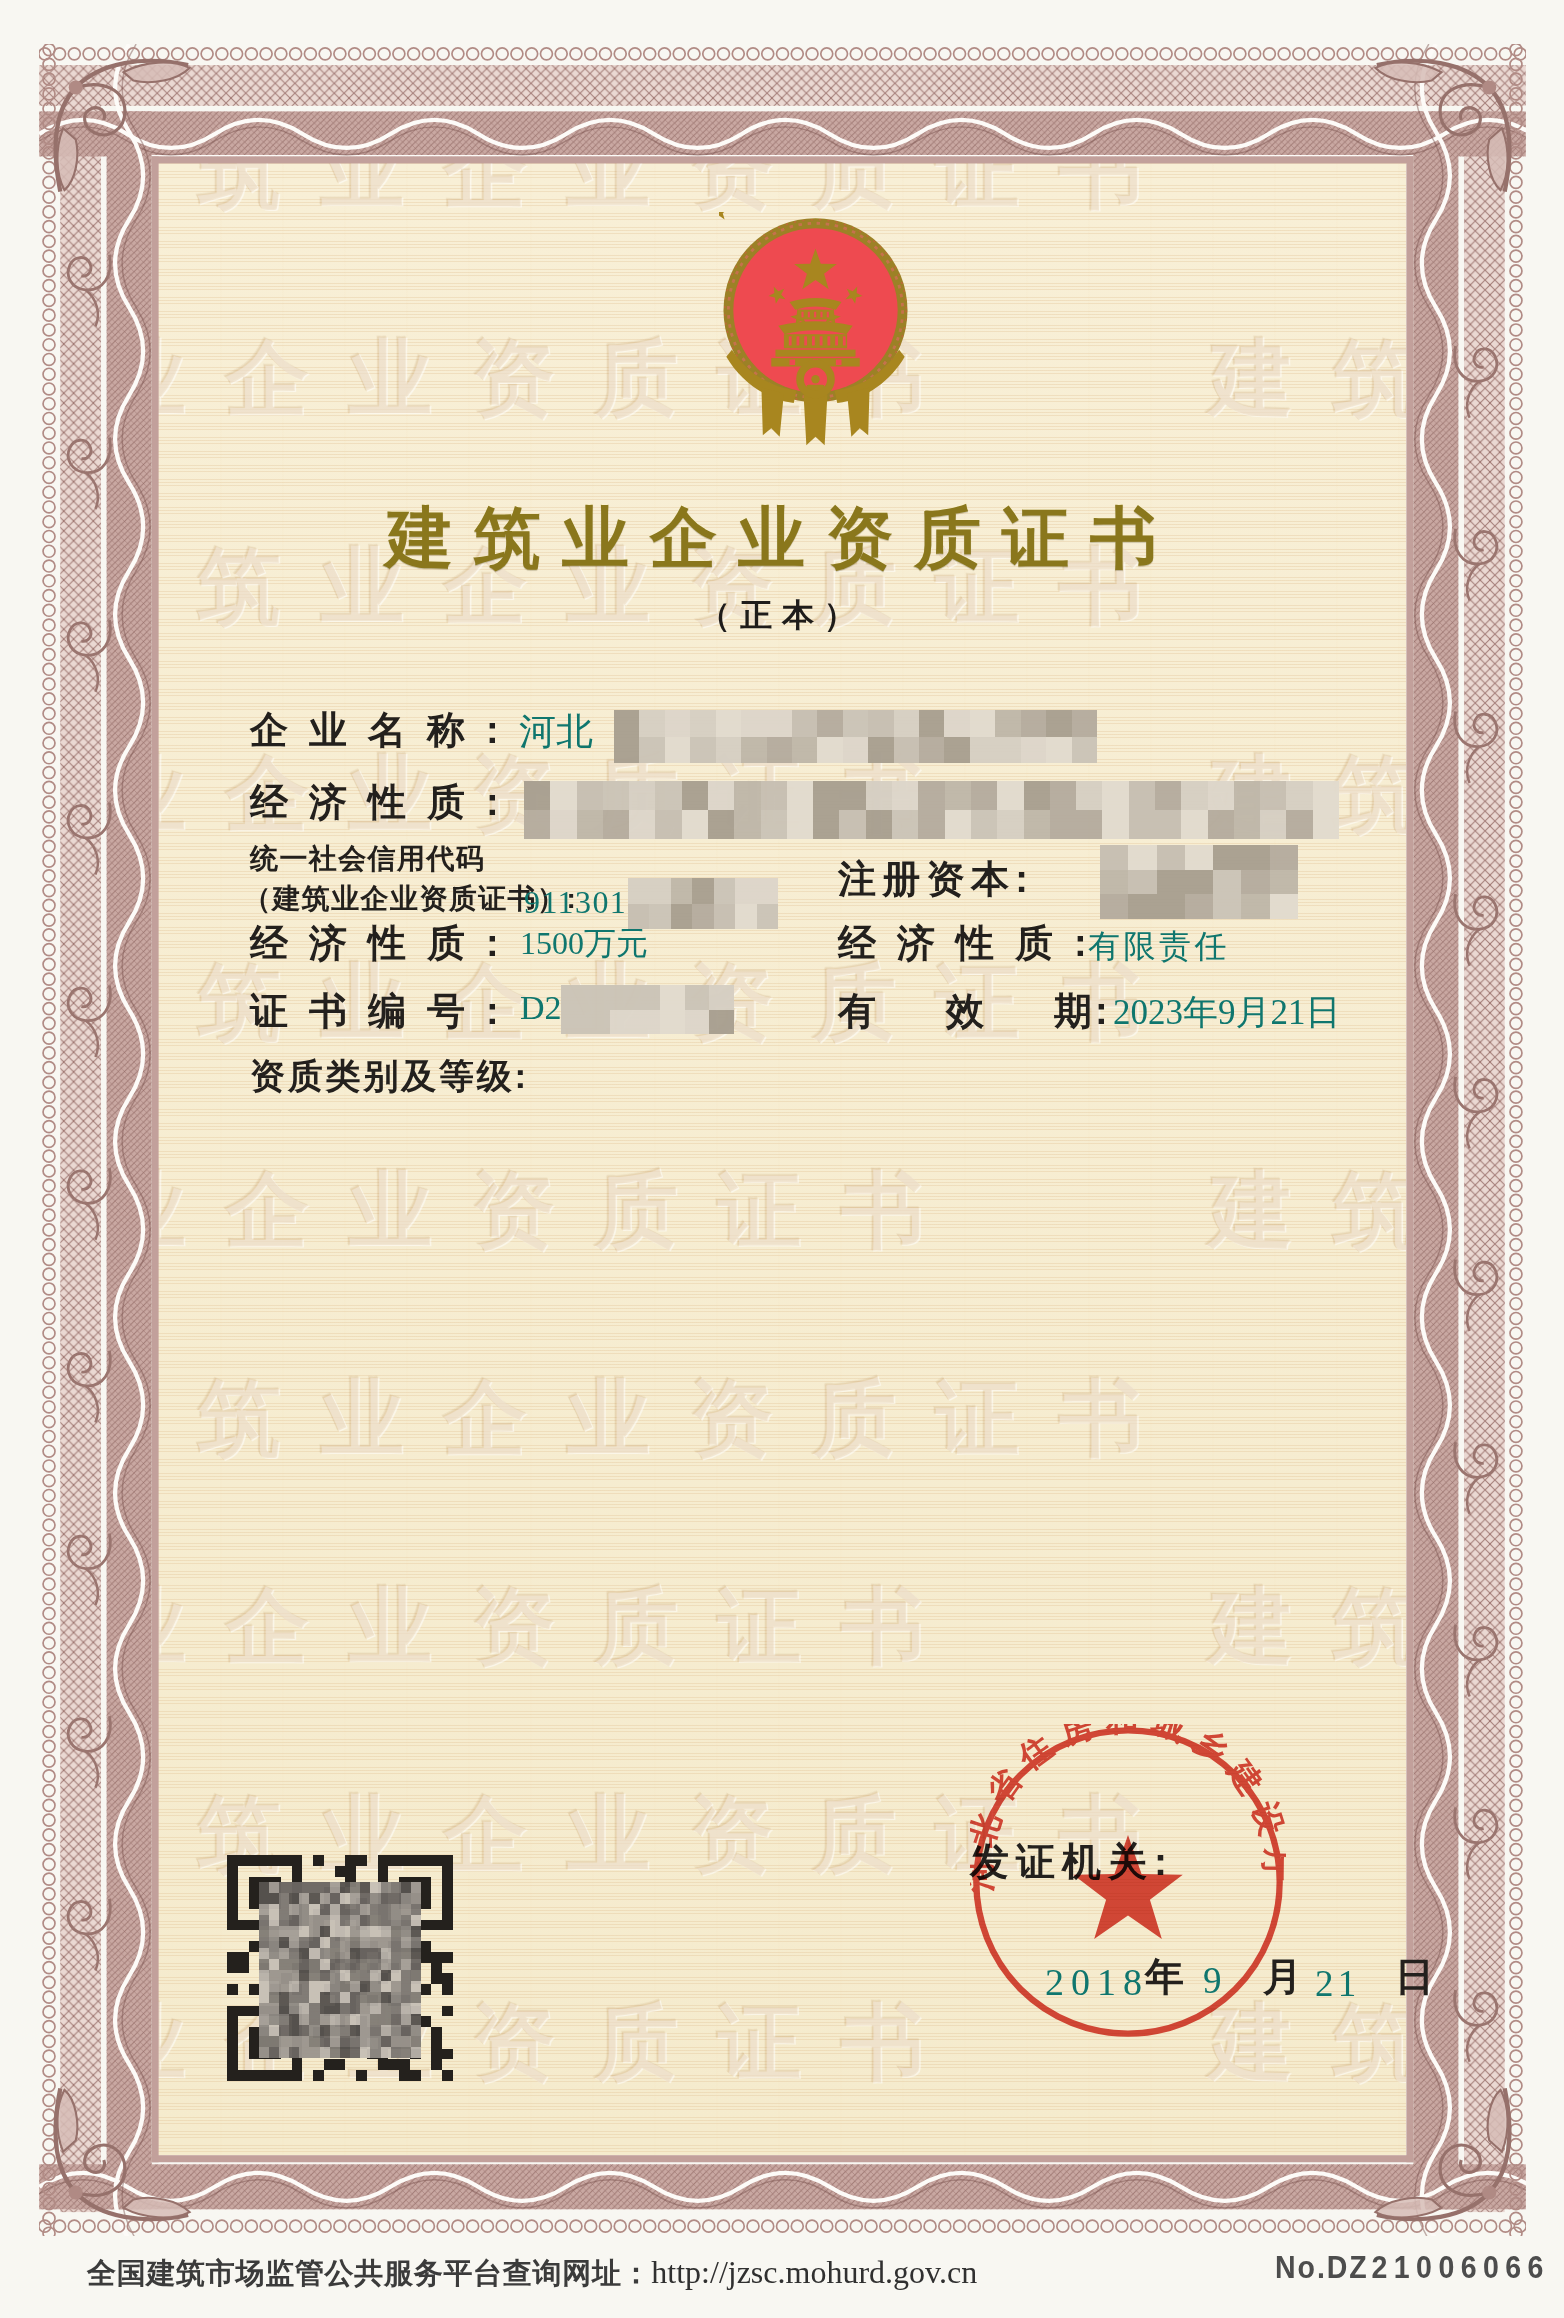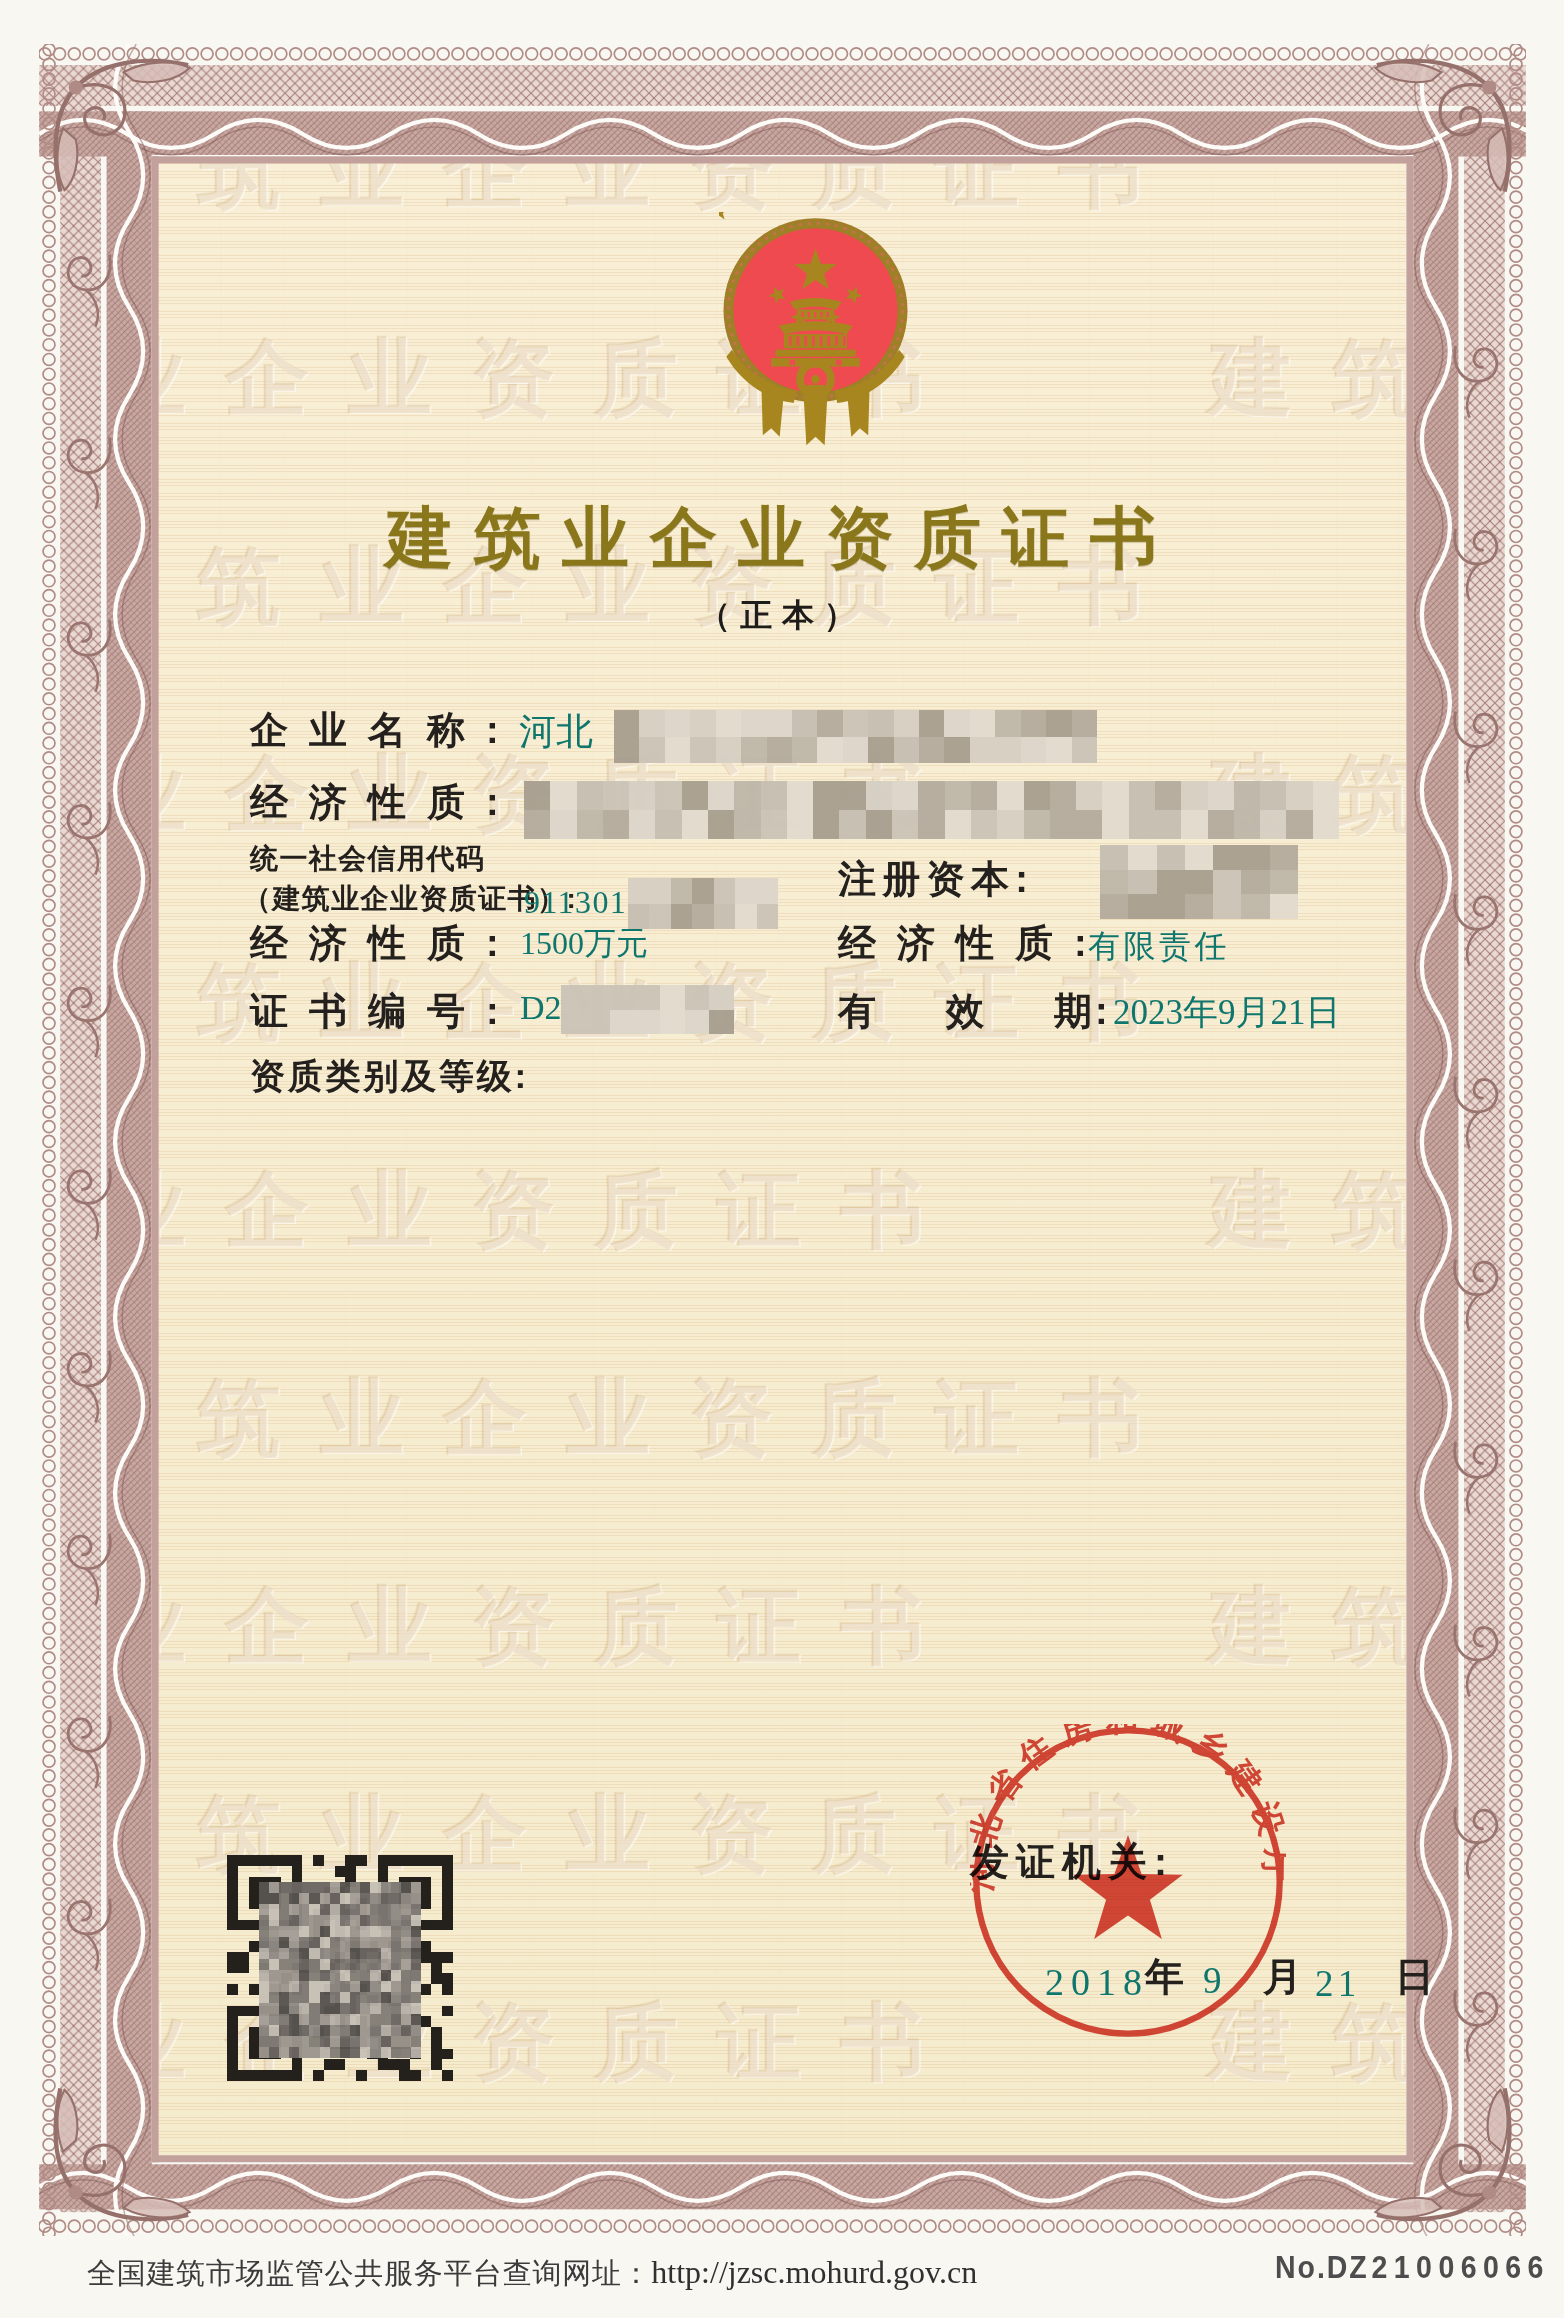--- a/index.html
+++ b/index.html
@@ -26,21 +26,21 @@
     text-shadow:0 1.4px 0.7px rgba(70,58,10,0.28), 0 -0.7px 0 rgba(255,245,200,0.35);white-space:nowrap;}
   .subtitle{font-size:32px;letter-spacing:9.8px;font-weight:700;color:#1e1c1a;white-space:nowrap;}
   .mosaic{position:absolute;overflow:hidden;opacity:0.96;}
   .mosaic div{width:100%;height:100%;}
   #qr{position:absolute;left:227px;top:1855px;width:226px;height:226px;}
   #qr-grid{position:absolute;inset:0;display:grid;grid-template-columns:repeat(21,1fr);grid-template-rows:repeat(21,1fr);}
   #qr-grid div.on{background:#24211d;}
   #qr-mosaic{position:absolute;left:14%;top:12%;width:72%;height:78%;}
   .seal{position:absolute;left:970px;top:1724px;width:316px;height:316px;z-index:6;opacity:0.9;mix-blend-mode:multiply;}
   .footer-line{position:absolute;left:87px;top:2254px;white-space:nowrap;z-index:4;}
-  .footer-zh{font-size:29px;font-weight:400;color:#3b3b3b;letter-spacing:0.7px;}
+  .footer-zh{font-size:29px;font-weight:700;color:#3b3b3b;letter-spacing:0.7px;}
   .footer-url{font-family:"Liberation Serif","DejaVu Serif",serif;font-size:32px;color:#303030;}
   .serial{position:absolute;left:1275px;top:2250px;white-space:nowrap;color:#4d4d4d;z-index:4;
     transform:scaleX(0.92);transform-origin:left top;}
   .serial .pfx{font-size:31px;letter-spacing:2.1px;font-weight:600;}
   .serial .num{font-size:31px;letter-spacing:7px;font-weight:600;}
 </style>
 </head>
 <body>
 
 <div class="page">

